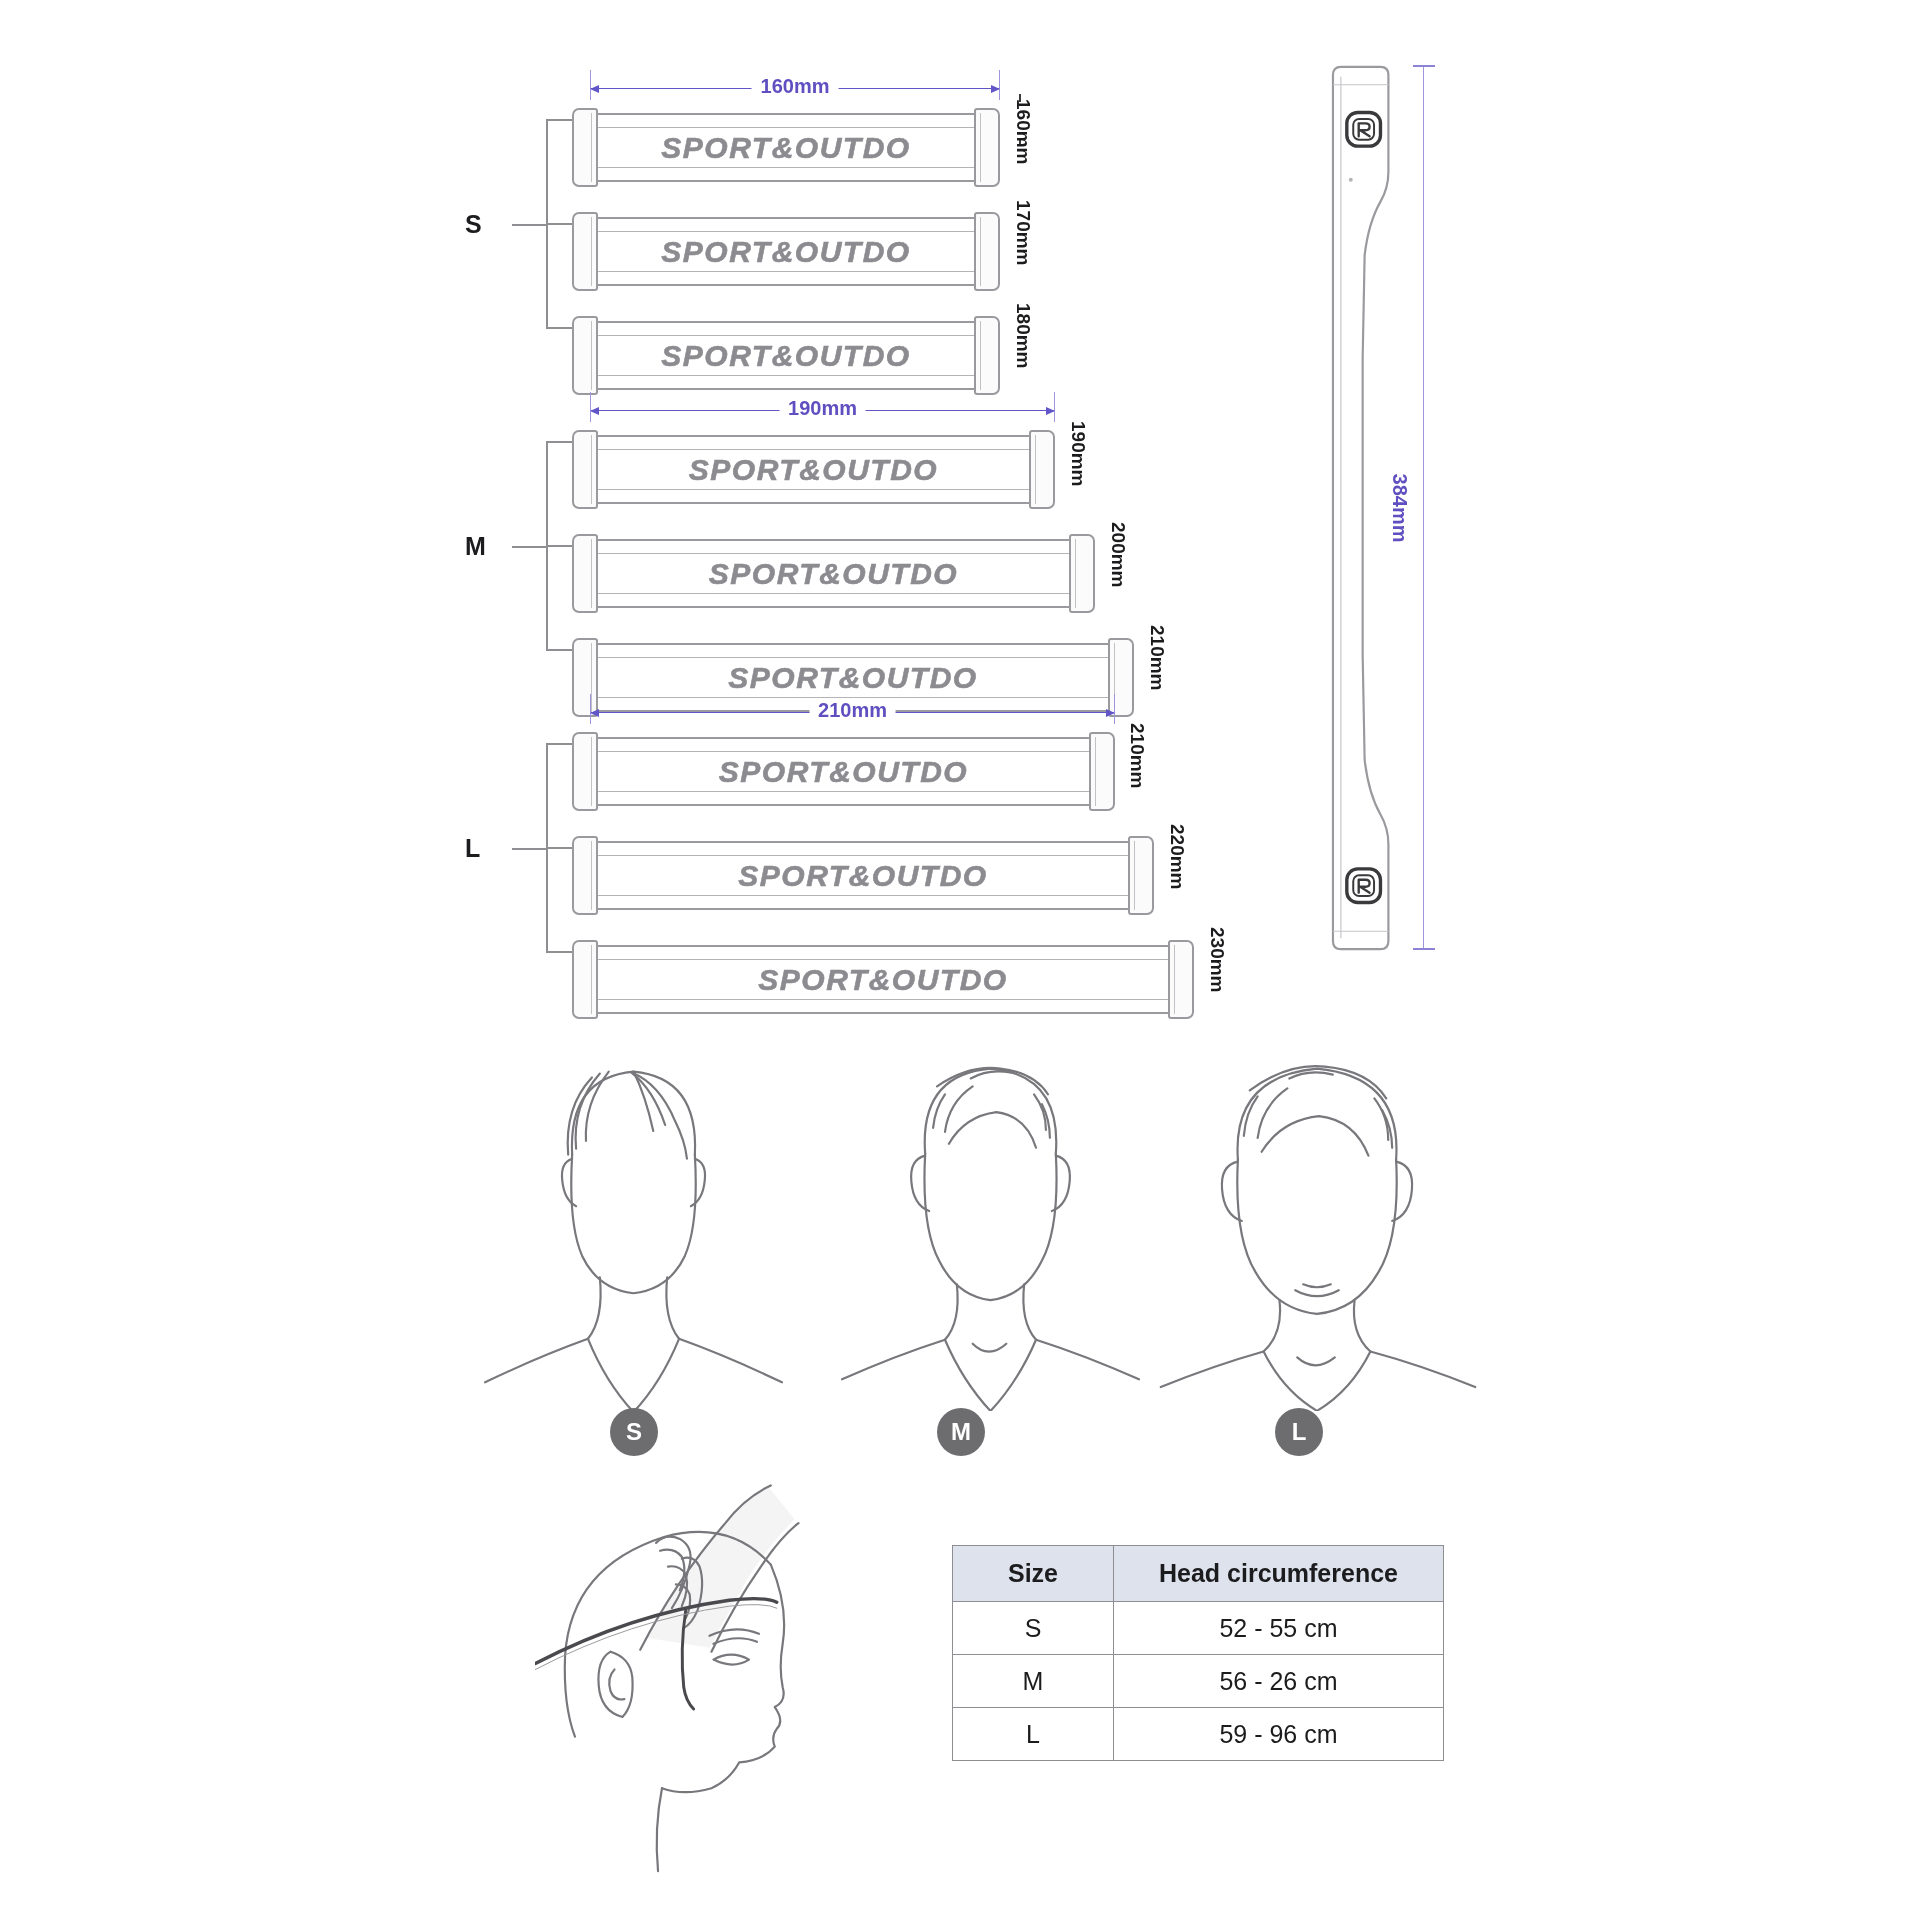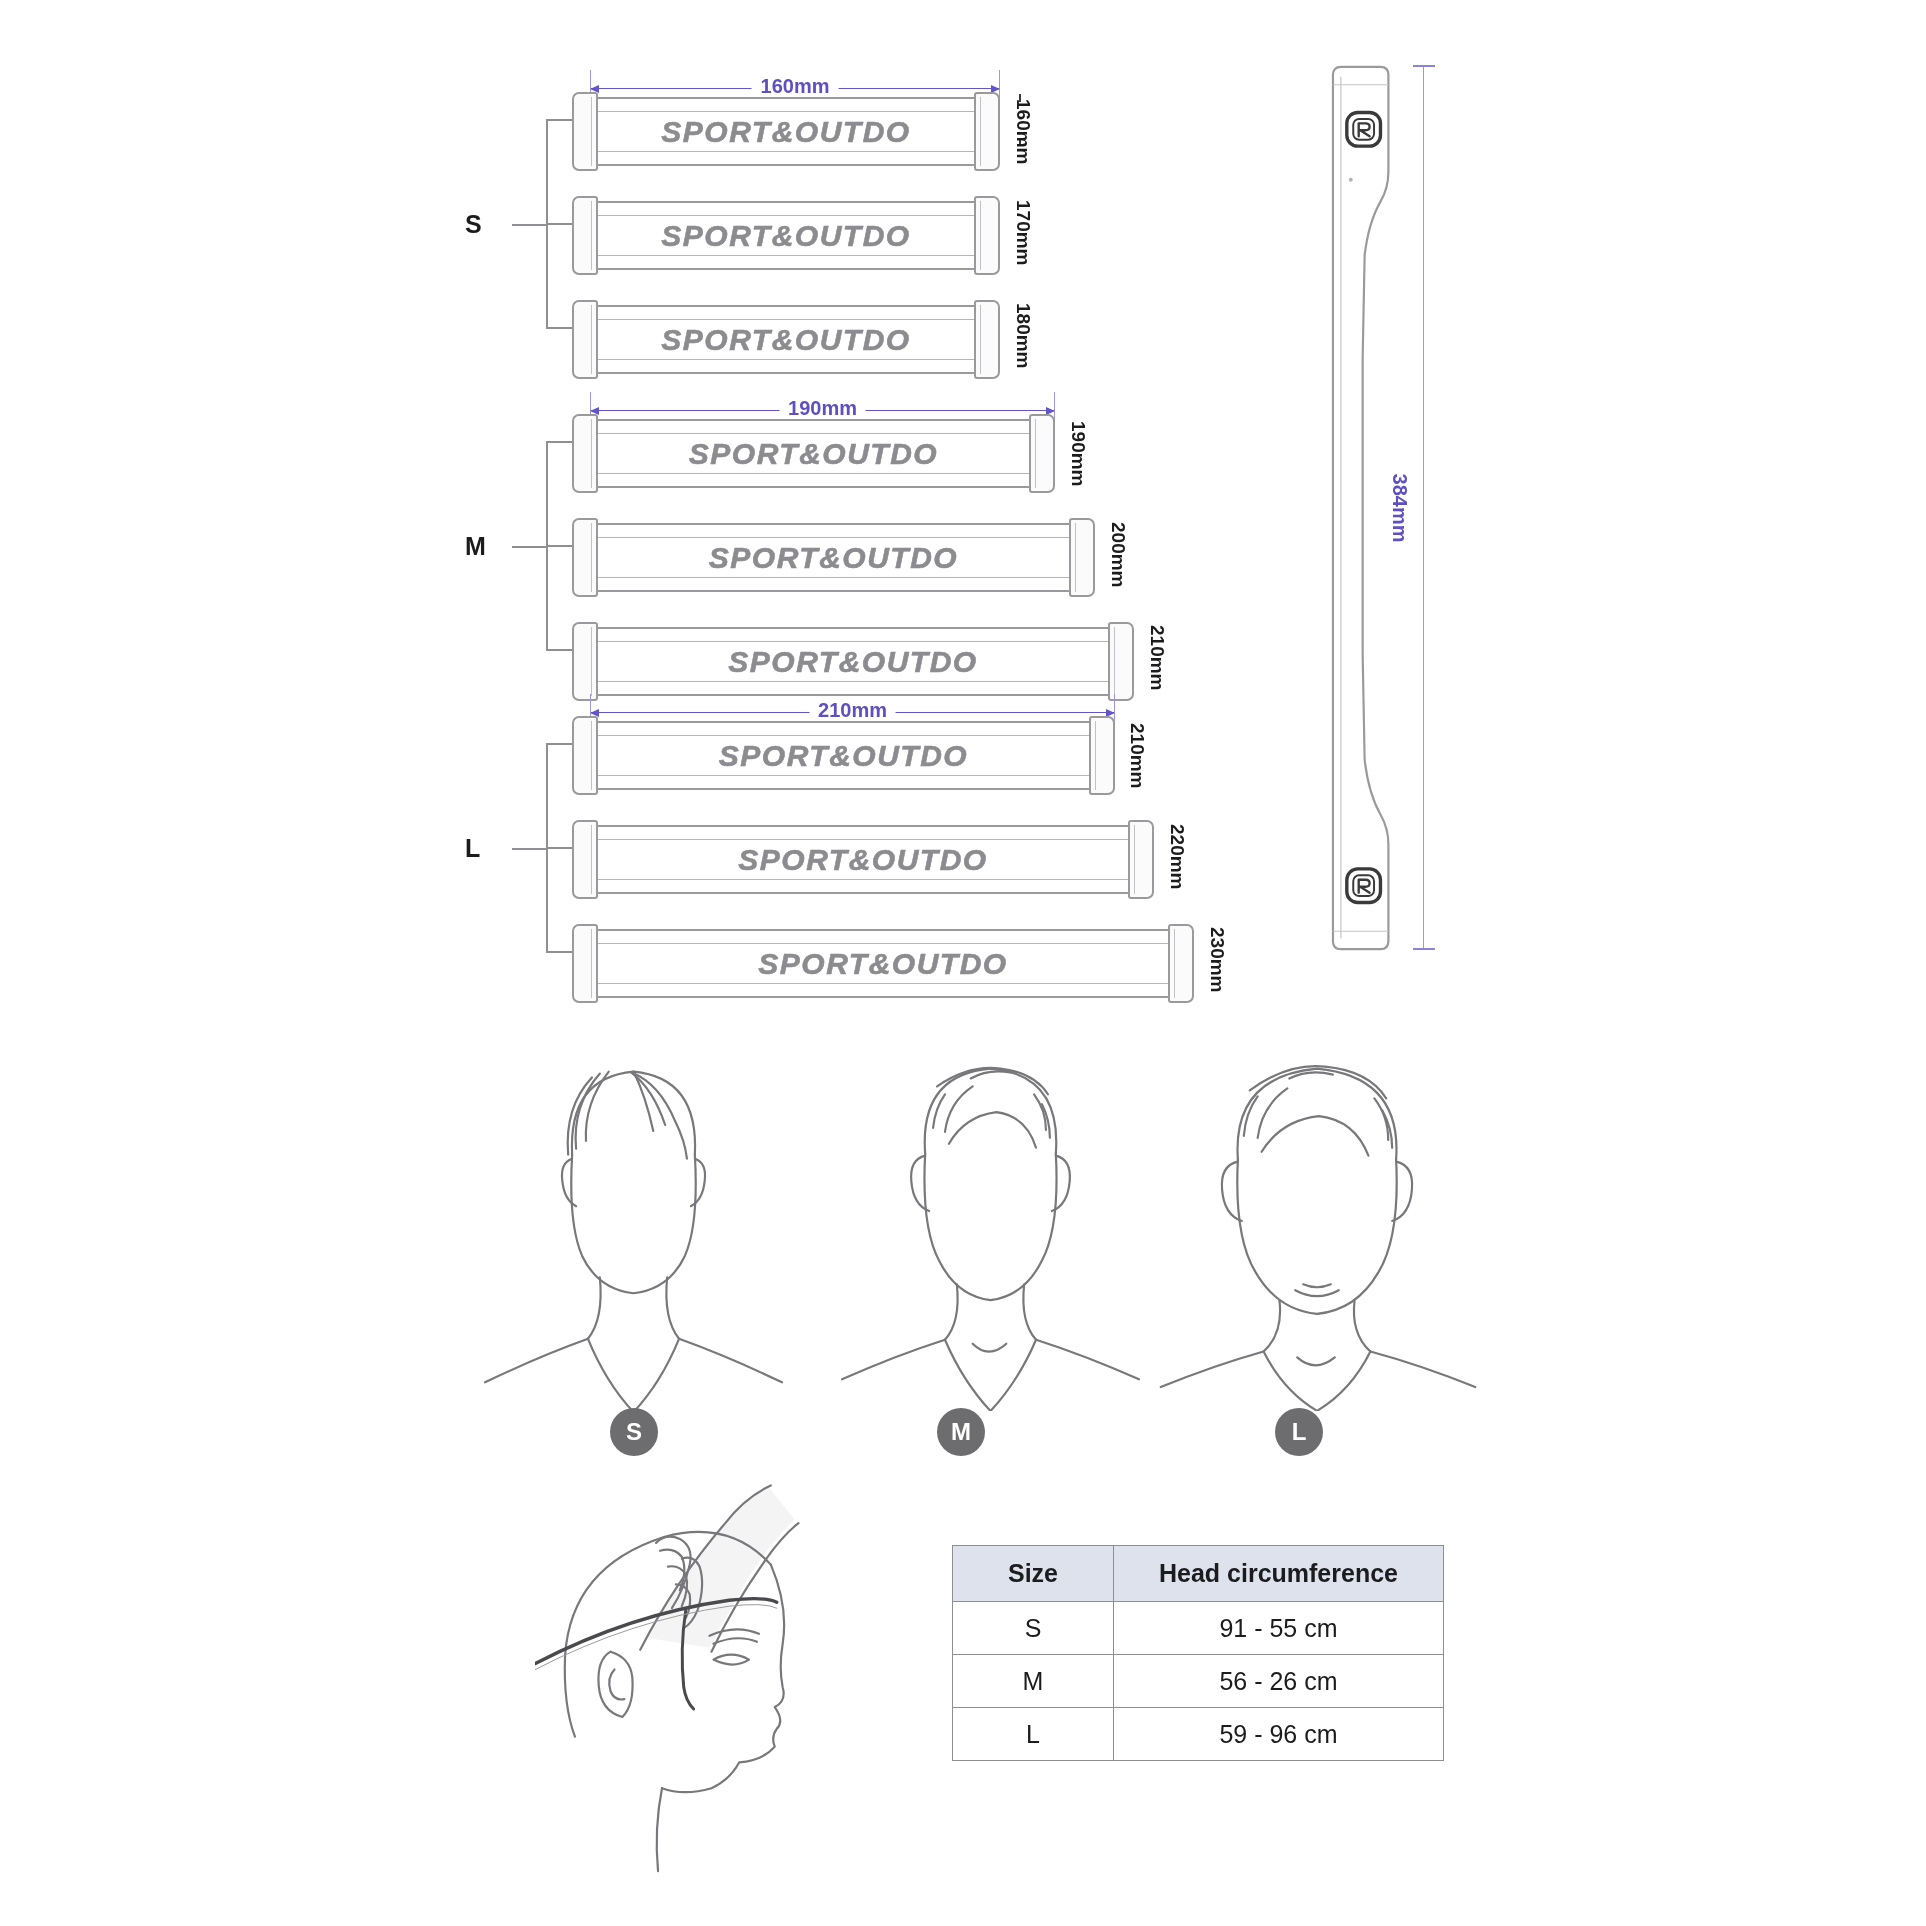--- a/index.html
+++ b/index.html
@@ -17,21 +17,21 @@
   .bracket .vline{position:absolute;left:0;top:0;width:2px;height:100%;background:#8e8e93;}
   .bracket .tick{position:absolute;left:0;width:30px;height:2px;background:#8e8e93;}
   .bracket .stem{position:absolute;width:34px;height:2px;background:#8e8e93;left:-34px;top:50%;}
   .bracket-label{
     position:absolute;left:-81px;top:50%;transform:translateY(-50%);
     font-size:25px;font-weight:700;color:#1c1c1e;letter-spacing:0.5px;
     font-family:"Liberation Sans",sans-serif;
   }
 
   
-  .strap{position:absolute;height:69px;}
+  .strap{position:absolute;height:69px;margin-top:16px;}
   .strap .body{
     position:absolute;left:26px;right:26px;top:0;bottom:0;
     border-top:2px solid #9a9a9e;border-bottom:2px solid #9a9a9e;
     background:#fff;
   }
   .strap .body:before,.strap .body:after{
     content:"";position:absolute;left:0;right:0;height:1px;background:#b4b4b8;
   }
   .strap .body:before{top:12px;}
   .strap .body:after{bottom:12px;}
@@ -448,21 +448,21 @@
   <table class="size-table" style="left:952px;top:1537px;">
     <thead>
       <tr>
         <th class="c-size">Size</th>
         <th class="c-circ">Head circumference</th>
       </tr>
     </thead>
     <tbody>
       <tr>
         <td>S</td>
-        <td>91 - 55 cm</td>
+        <td>52 - 55 cm</td>
       </tr>
       <tr>
         <td>M</td>
         <td>56 - 26 cm</td>
       </tr>
       <tr>
         <td>L</td>
         <td>59 - 96 cm</td>
       </tr>
     </tbody>

